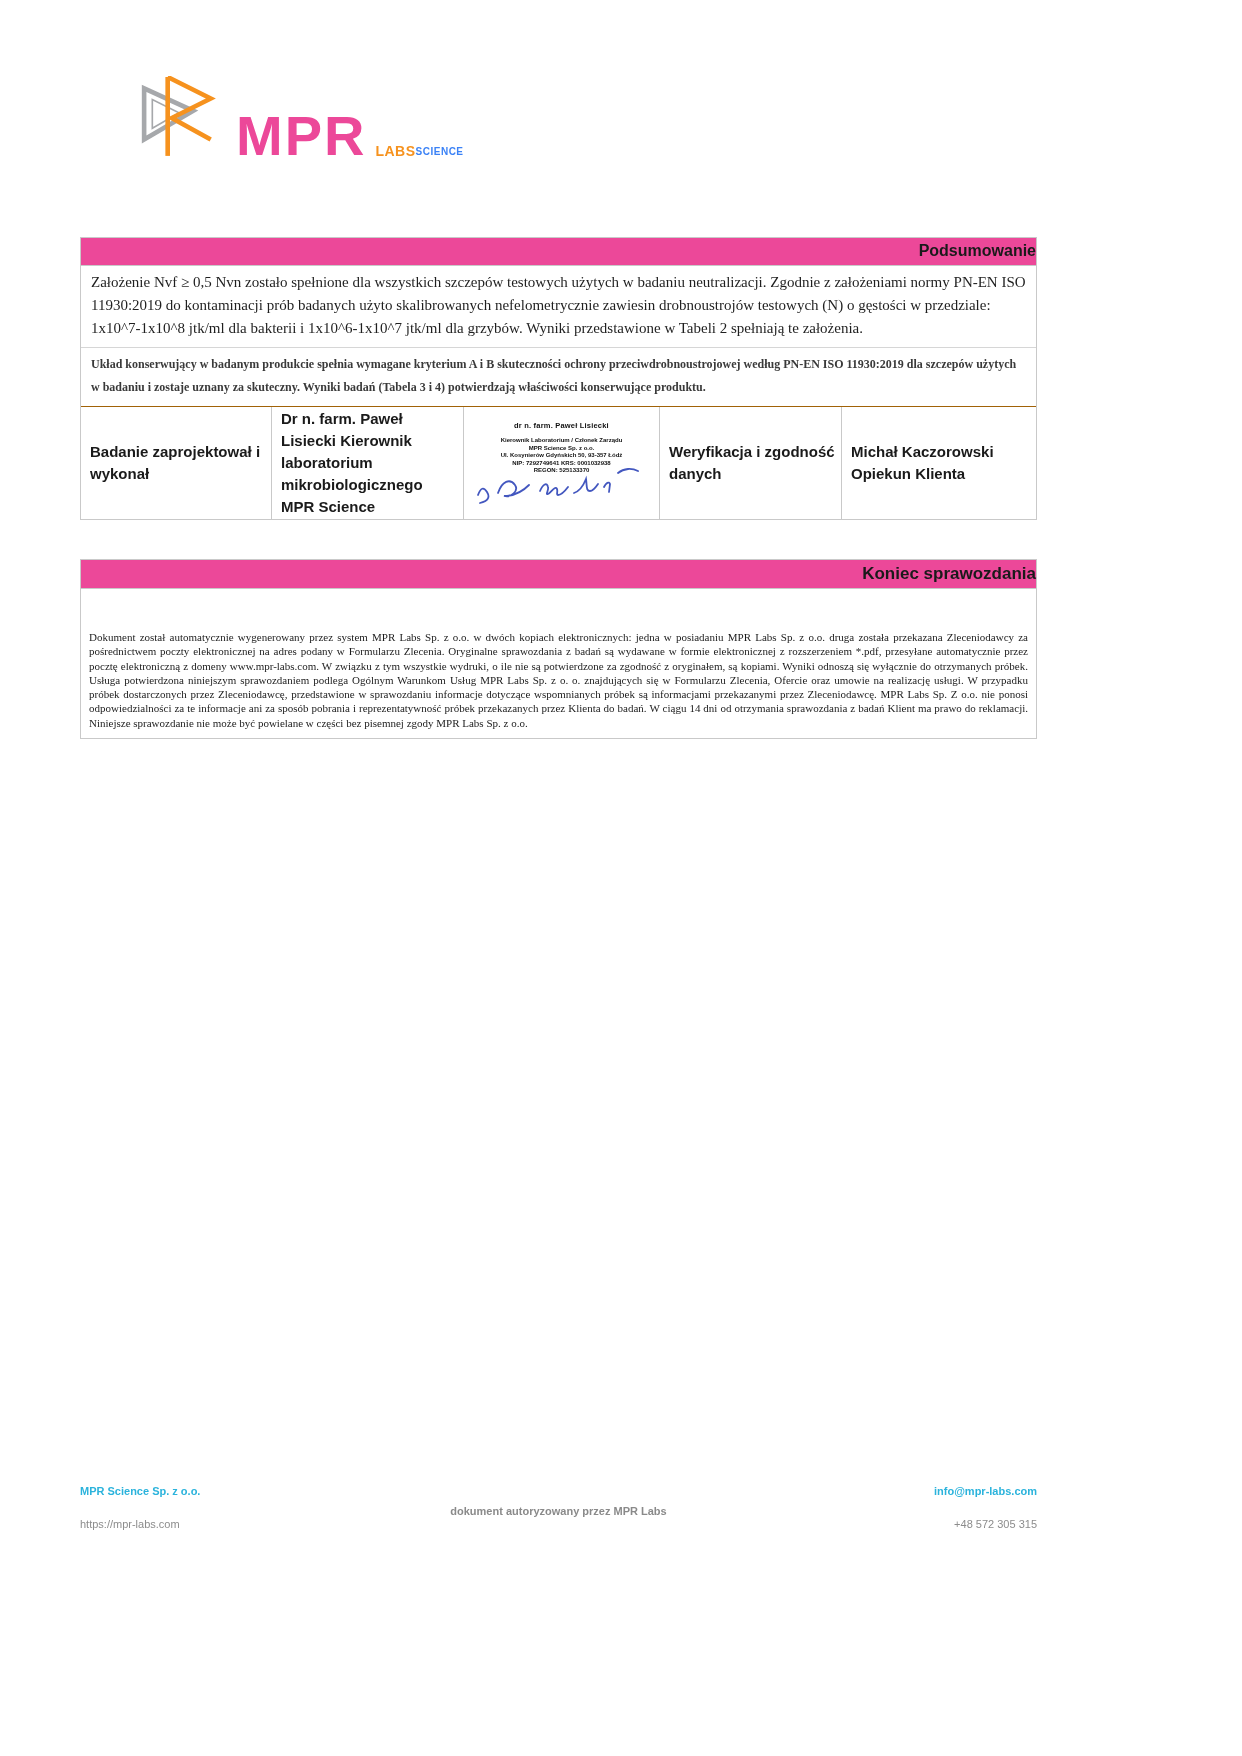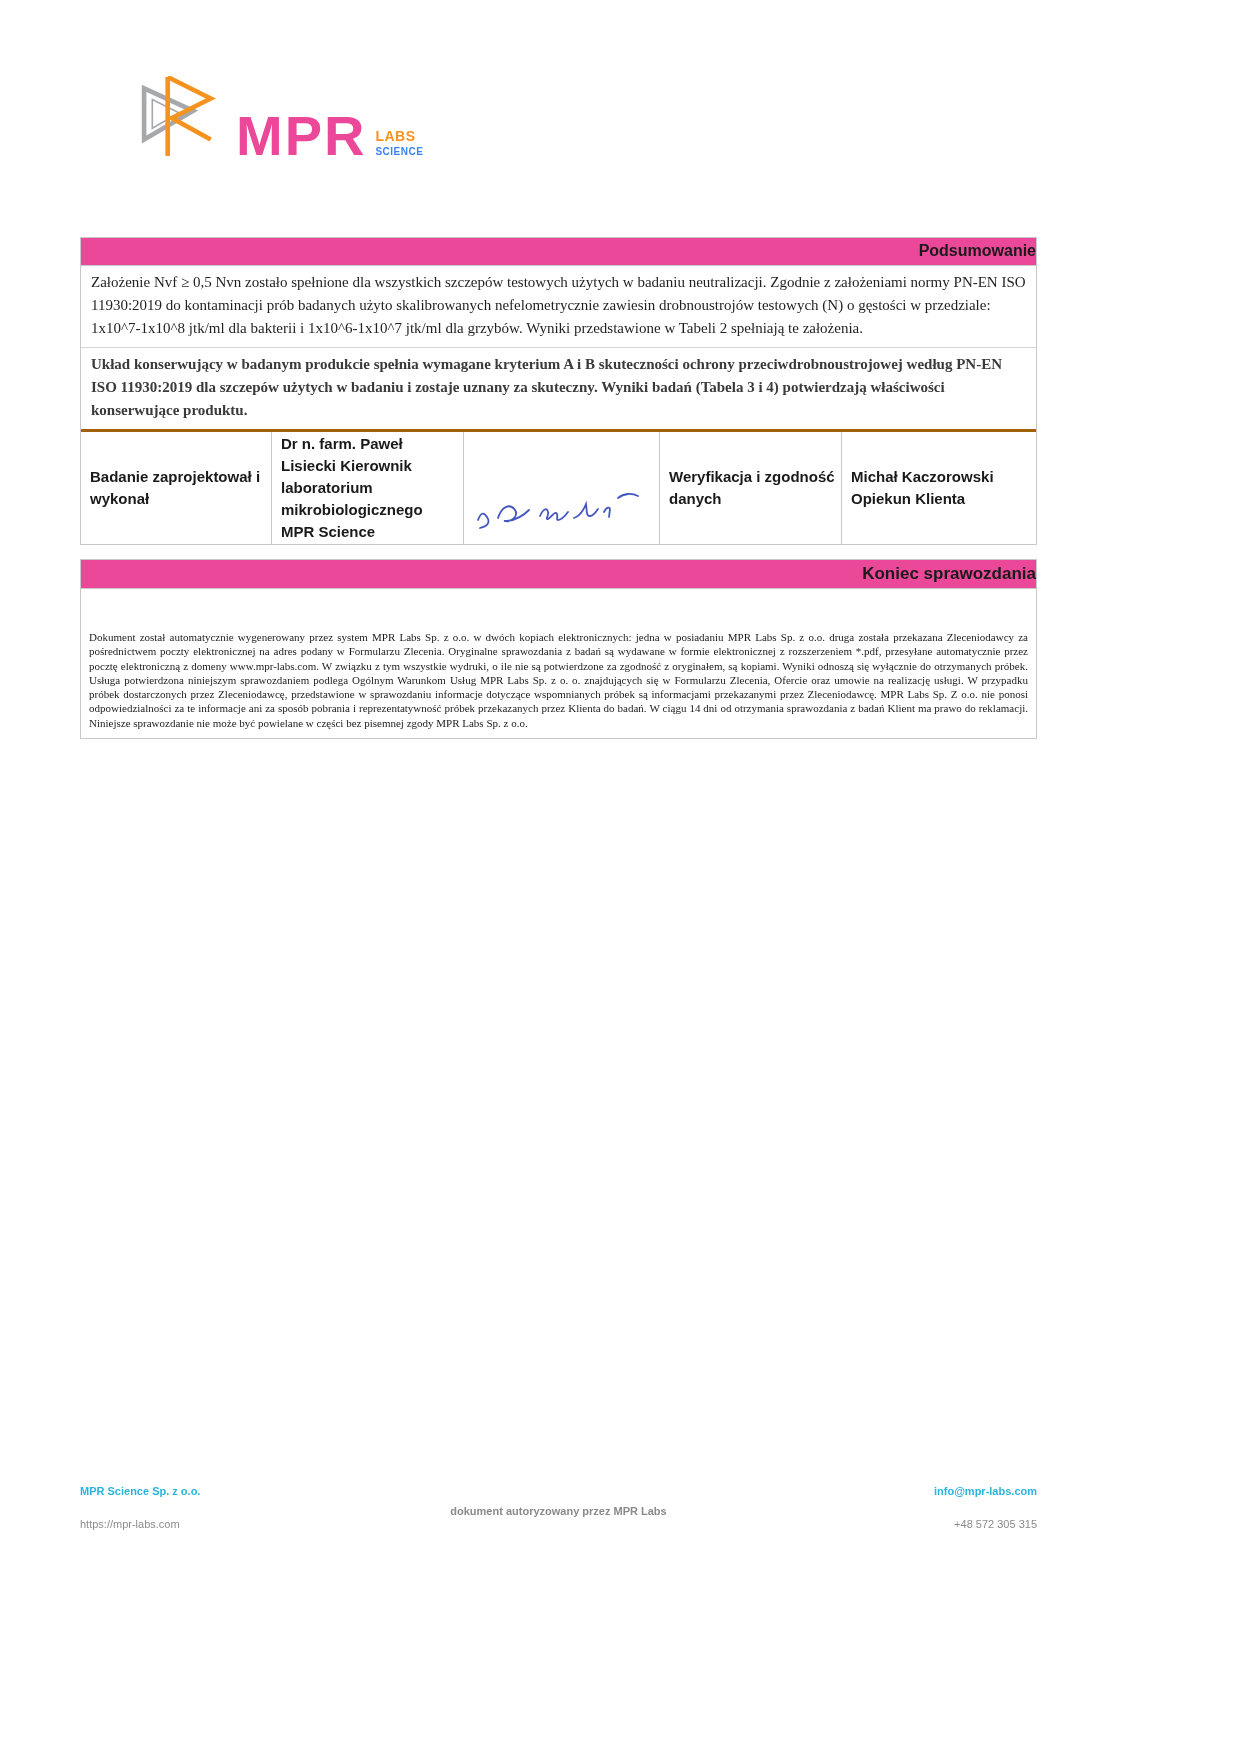--- a/index.html
+++ b/index.html
@@ -15,21 +15,21 @@
   
   .logo {
     position: absolute; left: 140px; top: 76px;
     display: flex; align-items: flex-end;
   }
   .logo-mark { width: 82px; height: 84px; margin-right: 14px; }
   .logo-mpr {
     font-size: 56px; font-weight: 700; color: #ec4899;
     letter-spacing: 2px; line-height: 0.86;
   }
-  .logo-sub { display: flex; flex-direction: column; margin-left: 9px; margin-bottom: 1px; }
+  .logo-sub { display: flex; flex-direction: row; margin-left: 9px; margin-bottom: 1px; }
   .logo-labs { font-size: 14px; font-weight: 700; color: #f6921e; line-height: 15px; letter-spacing: .5px; }
   .logo-science { font-size: 10px; font-weight: 700; color: #3b82f6; line-height: 15px; letter-spacing: .5px; }
 
   
   .table {
     position: absolute; left: 80px; width: 957px;
     border: 1px solid #c9c9c9;
     box-sizing: border-box;
     background: #ffffff;
   }
@@ -44,22 +44,22 @@
     padding: 4px 0 5px 0;
   }
   .t-header.small { font-size: 17px; padding: 4px 0; }
 
   .t-cell { padding: 5px 10px 7px 10px; font-family: Liberation Serif, serif; }
   .para1 {
     font-size: 15px; line-height: 23px; color: #1f1f1f;
     border-bottom: 1px solid #d6d6d6;
   }
   .para2 {
-    font-size: 15px; line-height: 23px; font-weight: 700; color: #3a3a3a;
-    border-bottom: 3px solid #a16207;
+    font-size: 12px; line-height: 23px; font-weight: 700; color: #3a3a3a;
+    border-bottom: 1px solid #a16207;
   }
 
   
   .sign-row { display: flex; height: 112px; }
   .sign-cell {
     box-sizing: border-box;
     display: flex; flex-direction: column; justify-content: center;
     padding: 6px 6px 6px 9px;
     font-size: 15px; font-weight: 700; color: #1a1a1a; line-height: 22px;
   }
@@ -115,20 +115,28 @@
 
   <section class="table summary">
     <div class="t-header">Podsumowanie</div>
     <div class="t-cell para1">Założenie Nvf ≥ 0,5 Nvn zostało spełnione dla wszystkich szczepów testowych użytych w badaniu neutralizacji. Zgodnie z założeniami normy PN-EN ISO 11930:2019 do kontaminacji prób badanych użyto skalibrowanych nefelometrycznie zawiesin drobnoustrojów testowych (N) o gęstości w przedziale: 1x10^7-1x10^8 jtk/ml dla bakterii i 1x10^6-1x10^7 jtk/ml dla grzybów. Wyniki przedstawione w Tabeli 2 spełniają te założenia.</div>
     <div class="t-cell para2">Układ konserwujący w badanym produkcie spełnia wymagane kryterium A i B skuteczności ochrony przeciwdrobnoustrojowej według PN-EN ISO 11930:2019 dla szczepów użytych w badaniu i zostaje uznany za skuteczny. Wyniki badań (Tabela 3 i 4) potwierdzają właściwości konserwujące produktu.</div>
 
     <div class="sign-row">
       <div class="sign-cell c1">Badanie zaprojektował i wykonał</div>
       <div class="sign-cell c2">Dr n. farm. Paweł Lisiecki Kierownik laboratorium mikrobiologicznego MPR Science</div>
       <div class="sign-cell c3">
+        <div class="stamp">
+          <div class="stamp-l1">dr n. farm. Paweł Lisiecki</div>
+          <div class="stamp-l">Kierownik Laboratorium / Członek Zarządu</div>
+          <div class="stamp-l" style="font-weight:700">MPR Science Sp. z o.o.</div>
+          <div class="stamp-l">Ul. Kosynierów Gdyńskich 50, 93-357 Łódź</div>
+          <div class="stamp-l">NIP: 7292749641  KRS: 0001032938</div>
+          <div class="stamp-l">REGON: 525133370</div>
+        </div>
         <svg class="ink" viewBox="0 0 184 52">
           <path d="M8 38 q4 -11 9 -3 t-7 11 M28 36 c4 -12 12 -15 17 -8 c4 6 -4 13 -11 11 c10 0 19 -5 25 -11
                    M70 34 c3 -7 7 -9 8 -4 c1 3 -3 8 0 7 c3 -1 7 -9 9 -5 c1 2 -1 6 1 6 c3 0 7 -4 10 -8
                    M104 36 c6 -2 10 -9 12 -14 c1 7 0 12 4 12 c3 0 6 -4 8 -7 M134 30 c2 -4 5 -6 6 -3 l-1 8
                    M148 16 c6 -5 14 -5 20 -2" fill="none" stroke="#2f45b8" stroke-width="1.8" stroke-linecap="round" opacity="0.9"></path>
         </svg>
       </div>
       <div class="sign-cell c4">Weryfikacja i zgodność danych</div>
       <div class="sign-cell c5">Michał Kaczorowski Opiekun Klienta</div>
     </div>

